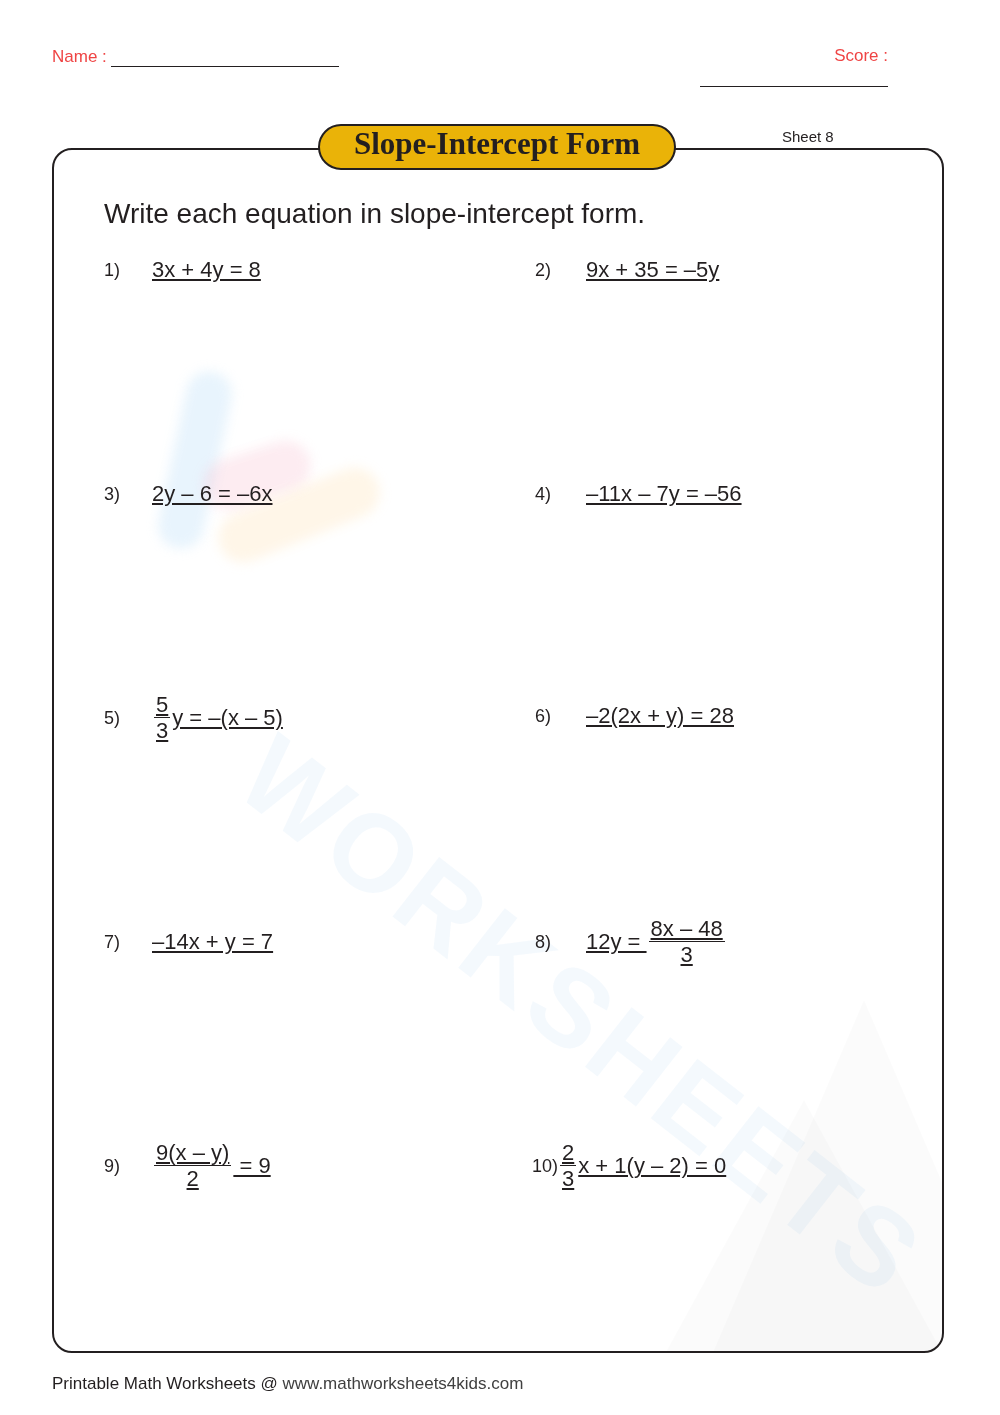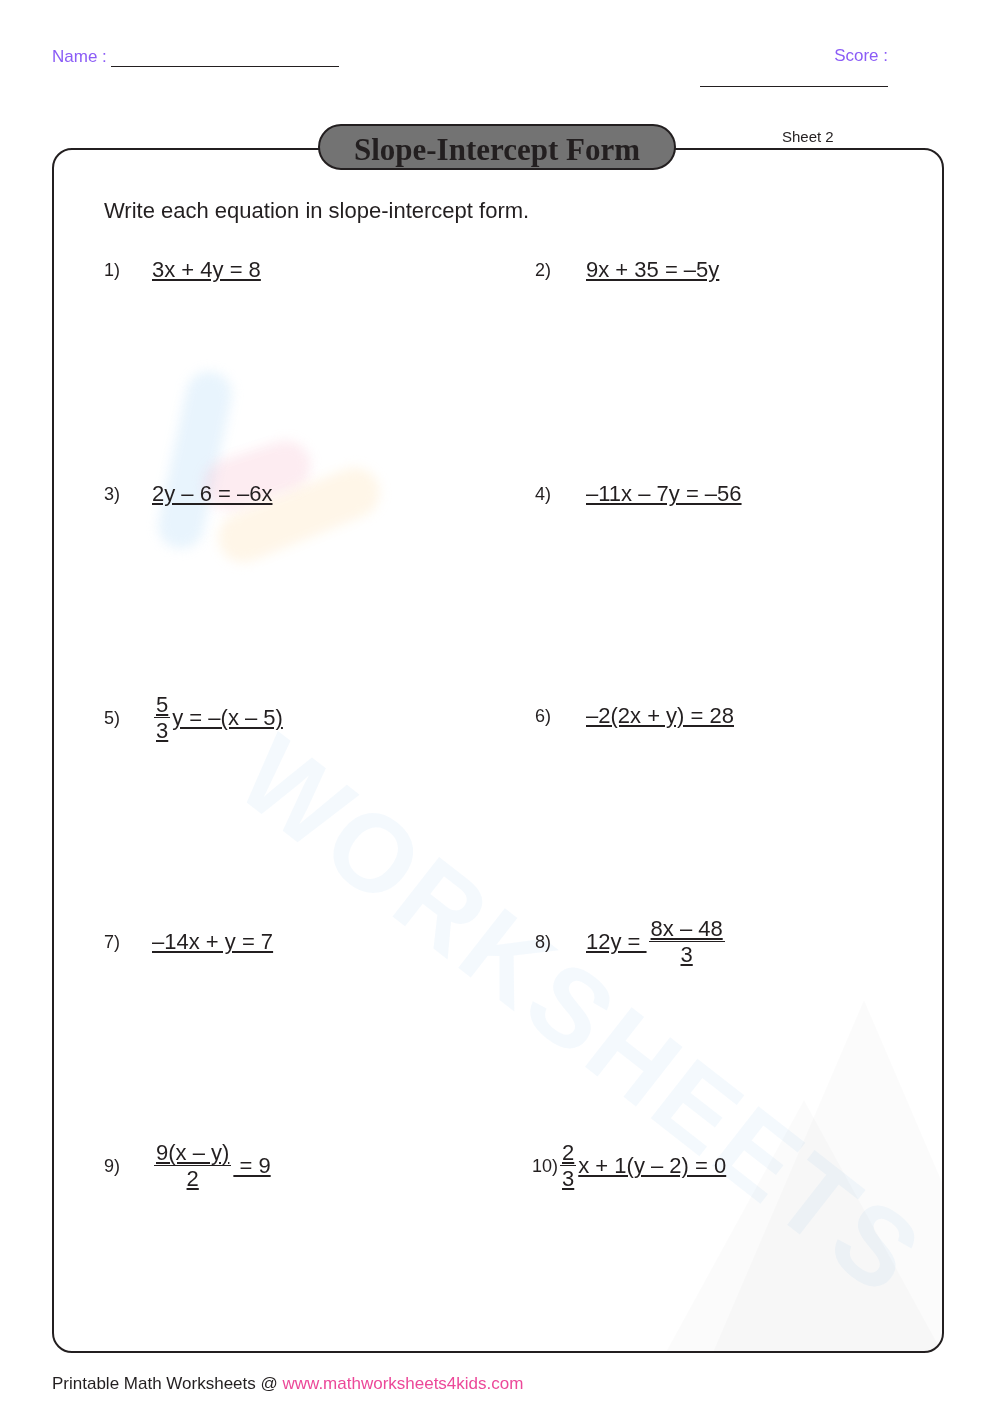--- a/index.html
+++ b/index.html
@@ -1,19 +1,19 @@
 <!DOCTYPE html>
 <html><head>
 <meta charset="utf-8">
 <style>
   html, body { margin: 0; padding: 0; background: #ffffff; }
   body { width: 1000px; height: 1415px; position: relative; overflow: hidden;
          font-family: "Liberation Sans", "DejaVu Sans", sans-serif; color: #231f20; }
 
-  .hdr { position: absolute; top: 46px; font-size: 17px; color: #8b5cf6; display: flex; align-items: flex-end; }
+  .hdr { position: absolute; top: 46px; font-size: 17px; color: #ef4444; display: flex; align-items: flex-end; }
   .hdr .line { display: inline-block; border-bottom: 1.5px solid #231f20; height: 20px; margin-left: 4px; }
   #name-field { left: 52px; }
   #name-field .line { width: 228px; }
   #score-field { left: 696px; flex-direction: column; }
   #score-field .line { width: 188px; }
 
   .frame { position: absolute; left: 52px; top: 148px; width: 892px; height: 1205px;
            border: 2px solid #231f20; border-radius: 20px; box-sizing: border-box; overflow: hidden; }
 
   .watermark { position: absolute; pointer-events: none; }
@@ -26,57 +26,57 @@
   .wm-text { left: 240px; top: 560px; font-size: 110px; font-weight: bold; color: rgba(150,200,240,0.10);
              transform: rotate(38deg); transform-origin: left top; letter-spacing: 4px; white-space: nowrap; }
   .wm-mtn1 { left: 630px; top: 850px; width: 0; height: 0;
              border-left: 180px solid transparent; border-right: 180px solid transparent;
              border-bottom: 420px solid rgba(0,0,0,0.015); }
   .wm-mtn2 { left: 520px; top: 950px; width: 0; height: 0;
              border-left: 230px solid transparent; border-right: 230px solid transparent;
              border-bottom: 420px solid rgba(0,0,0,0.015); }
 
   .title-pill { position: absolute; left: 318px; top: 124px; width: 358px; height: 46px;
-                border: 2px solid #231f20; border-radius: 24px; background: #737373; box-sizing: border-box;
-                display: flex; align-items: flex-end; justify-content: center;
+                border: 2px solid #231f20; border-radius: 24px; background: #eab308; box-sizing: border-box;
+                display: flex; align-items: flex-start; justify-content: center;
                 font-family: "Liberation Serif", "DejaVu Serif", serif; font-weight: bold; font-size: 31px; z-index: 2; }
   .sheet-label { position: absolute; left: 782px; top: 128px; font-size: 15px; z-index: 2; }
 
-  .instructions { position: absolute; left: 104px; top: 198px; font-size: 22px; }
+  .instructions { position: absolute; left: 104px; top: 198px; font-size: 28px; }
 
   .problem { position: absolute; display: flex; align-items: center; font-size: 22px; height: 60px; }
   .problem .num { font-size: 18px; width: 48px; flex: none; }
   .problem.right .num { width: 51px; }
   .problem.right.ten .num { width: 62px; margin-left: -11px; }
   .expr { display: inline-flex; align-items: center; white-space: pre; text-decoration: underline; }
   .frac { display: inline-flex; flex-direction: column; align-items: center; vertical-align: middle;
           line-height: 1.0; margin: 0 2px; }
   .frac .n { padding: 0 2px 1px; border-bottom: 1.5px solid #231f20; }
   .frac .d { padding: 2px 2px 0; }
   .frac.small { font-size: 22px; }
 
   .footer { position: absolute; left: 52px; top: 1374px; font-size: 17px; color: #231f20; }
-  .footer .link { color: #ec4899; }
+  .footer .link { color: #404040; }
 </style>
 </head>
 <body>
 
 <div class="hdr" id="name-field">
   <span>Name :</span>
   <span class="line"></span>
 </div>
 <div class="hdr" id="score-field">
   <span>Score :</span>
   <span class="line"></span>
 </div>
 
 <div class="title-pill">
   <span>Slope-Intercept Form</span>
 </div>
-<div class="sheet-label">Sheet 2</div>
+<div class="sheet-label">Sheet 8</div>
 
 <div class="frame">
   <div class="watermark wm-blue"></div>
   <div class="watermark wm-pink"></div>
   <div class="watermark wm-yellow"></div>
   <div class="watermark wm-text">WORKSHEETS</div>
   <div class="watermark wm-mtn1"></div>
   <div class="watermark wm-mtn2"></div>
 </div>
 

